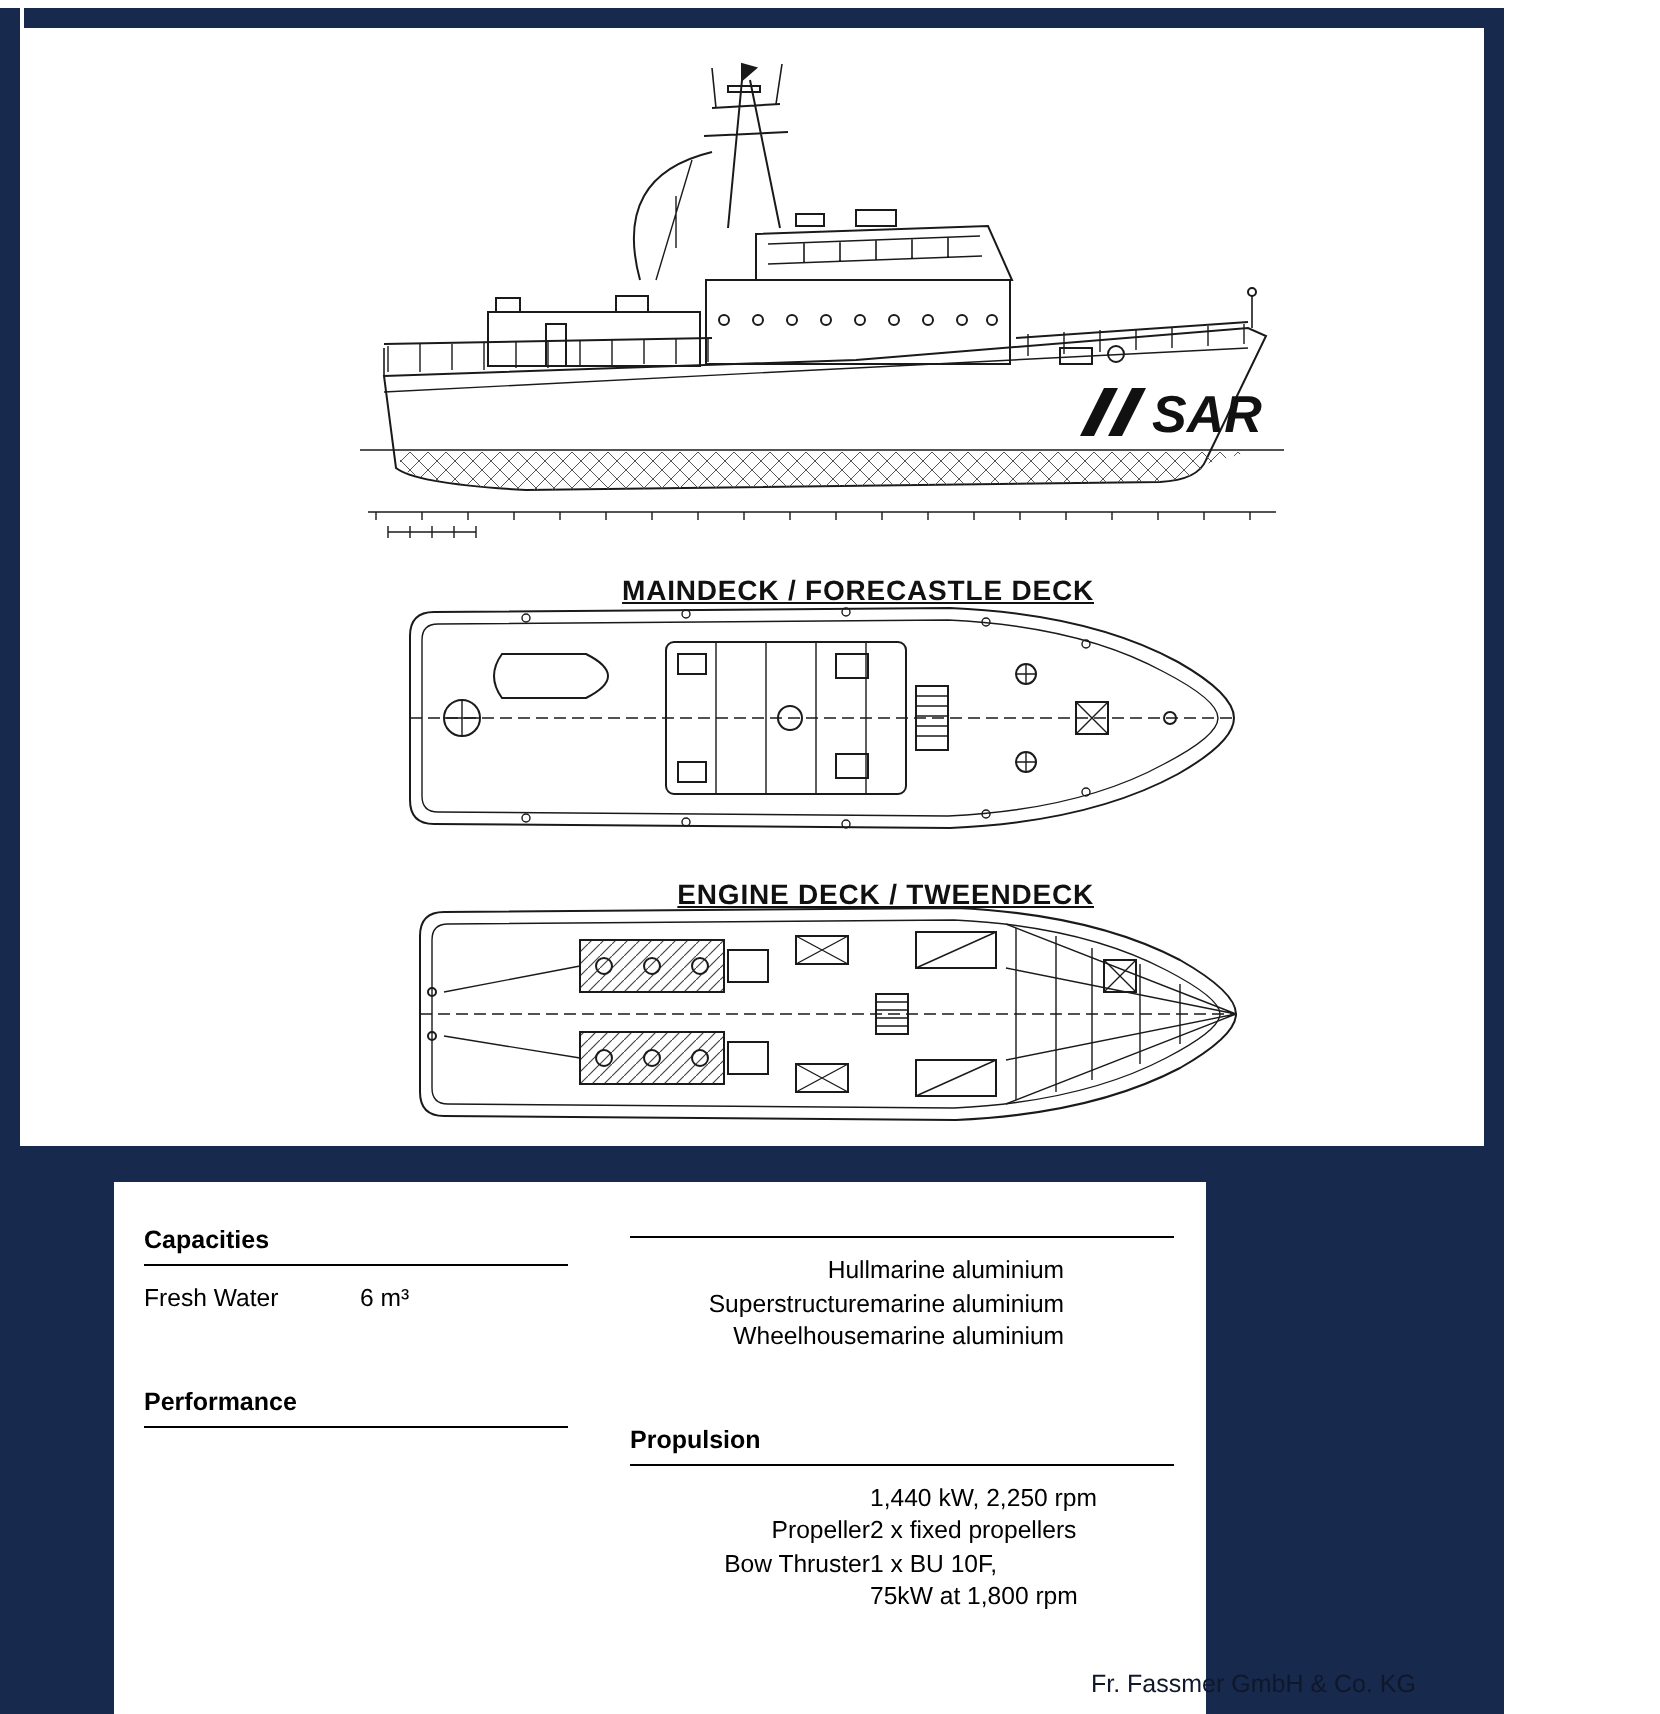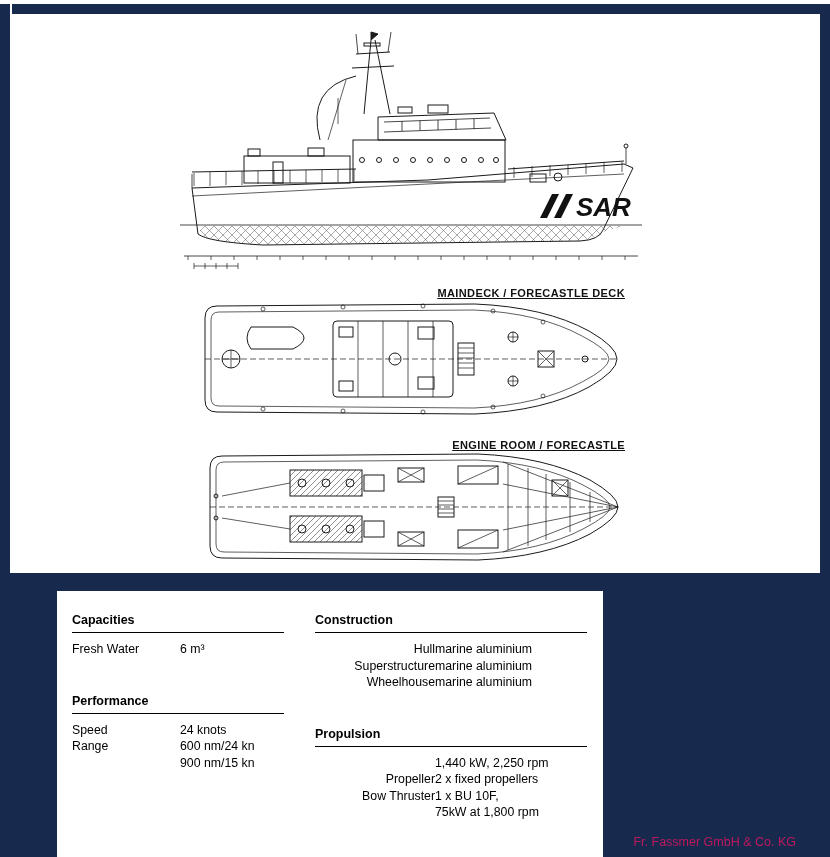--- a/index.html
+++ b/index.html
@@ -1,41 +1,41 @@
 <!DOCTYPE html>
 <html><head>
 <meta charset="utf-8">
 <style>
   html,body{margin:0;padding:0;background:#fff;}
-  .page{position:relative;width:830px;height:857px;background:#fff;overflow:hidden;
+  .page{position:relative;width:752px;height:857px;background:#fff;overflow:hidden;
         font-family:"Liberation Sans",sans-serif;color:#000;}
   .navy{background:#18294e;}
   .top-bar{position:absolute;top:4px;left:12px;right:0;height:10px;}
   .left-bar{position:absolute;top:4px;left:0;width:10px;height:569px;}
   .right-bar{position:absolute;top:4px;right:0;width:10px;height:569px;}
   .bottom-block{position:absolute;top:573px;left:0;width:100%;height:284px;}
 
   .drawing{position:absolute;}
-  .plan-label{position:absolute;font-size:11px;font-weight:700;letter-spacing:.4px;
+  .plan-label{position:absolute;font-size:14px;font-weight:700;letter-spacing:.4px;
               text-decoration:underline;color:#111;white-space:nowrap;}
 
   .card{position:absolute;left:57px;top:591px;width:546px;height:266px;background:#fff;}
   .col{position:absolute;top:22px;}
   .col-left{left:15px;width:212px;}
   .col-right{left:258px;width:272px;}
   .spec-section.second{margin-top:36px;}
   .spec-title{margin:0;font-size:12.5px;font-weight:700;}
   .spec-rule{border-top:1.5px solid #000;margin-top:5px;}
   .spec-rows{margin-top:8px;}
   .spec-row{display:flex;line-height:16.5px;font-size:12.3px;}
   .col-left .spec-label{width:108px;flex:none;}
   .col-right .spec-label{width:120px;flex:none;text-align:right;}
   .spec-value{flex:1;}
 
-  .credit{position:absolute;right:34px;top:835px;color:#be185d;font-size:12.5px;}
+  .credit{position:absolute;right:44px;top:835px;color:#0f172a;font-size:12.5px;}
 </style>
 </head>
 <body>
 
 <div class="page">
 
   <div class="navy top-bar"></div>
   <div class="navy left-bar"></div>
   <div class="navy right-bar"></div>
   <div class="navy bottom-block"></div>
@@ -149,21 +149,21 @@
           <circle cx="350" cy="25" r="2"></circle>
         <circle cx="70" cy="112" r="2"></circle>
           <circle cx="150" cy="114" r="2"></circle>
           <circle cx="230" cy="115" r="2"></circle>
           <circle cx="300" cy="110" r="2"></circle>
           <circle cx="350" cy="99" r="2"></circle>
       </g>
     </g>
   </svg>
 
-  <div class="plan-label" style="right:205px;top:439px;">ENGINE ROOM / FORECASTLE</div>
+  <div class="plan-label" style="right:205px;top:439px;">ENGINE DECK / TWEENDECK</div>
 
   <svg class="drawing" style="left:198px;top:448px;" width="428" height="118" viewBox="0 0 428 118">
     <defs>
       <pattern id="eng-hatch" width="6" height="6" patternUnits="userSpaceOnUse">
         <path d="M0,6 L6,0" stroke="#444" stroke-width="0.6" fill="none"></path>
       </pattern>
     </defs>
     <g stroke="#1a1a1a" fill="none" stroke-width="1">
       <path d="M24,8 L280,6 Q348,9 392,32 Q420,48 420,59 Q420,70 392,86 Q348,109 280,112 L24,110 Q12,110 12,98 L12,20 Q12,8 24,8 Z"></path>
       <path stroke-width="0.7" d="M26,14 L279,12 Q343,15 385,37 Q412,51 412,59 Q412,67 385,81 Q343,103 279,106 L26,104 Q18,104 18,96 L18,22 Q18,14 26,14 Z"></path>
@@ -215,40 +215,25 @@
           <div class="spec-row">
             <span class="spec-label">Fresh Water</span>
             <span class="spec-value">6 m³</span>
           </div>
         </div>
       </section>
 
       <section class="spec-section second">
         <h3 class="spec-title">Performance</h3>
         <div class="spec-rule"></div>
-        <div class="spec-rows">
-          <div class="spec-row">
-            <span class="spec-label">Speed</span>
-            <span class="spec-value">24 knots</span>
-          </div>
-          <div class="spec-row">
-            <span class="spec-label">Range</span>
-            <span class="spec-value">600 nm/24 kn</span>
-          </div>
-          <div class="spec-row">
-            <span class="spec-label"></span>
-            <span class="spec-value">900 nm/15 kn</span>
-          </div>
-        </div>
       </section>
     </div>
 
     <div class="col col-right">
       <section class="spec-section">
-        <h3 class="spec-title">Construction</h3>
         <div class="spec-rule"></div>
         <div class="spec-rows">
           <div class="spec-row">
             <span class="spec-label">Hull</span>
             <span class="spec-value">marine aluminium</span>
           </div>
           <div class="spec-row">
             <span class="spec-label">Superstructure</span>
             <span class="spec-value">marine aluminium</span>
           </div>

